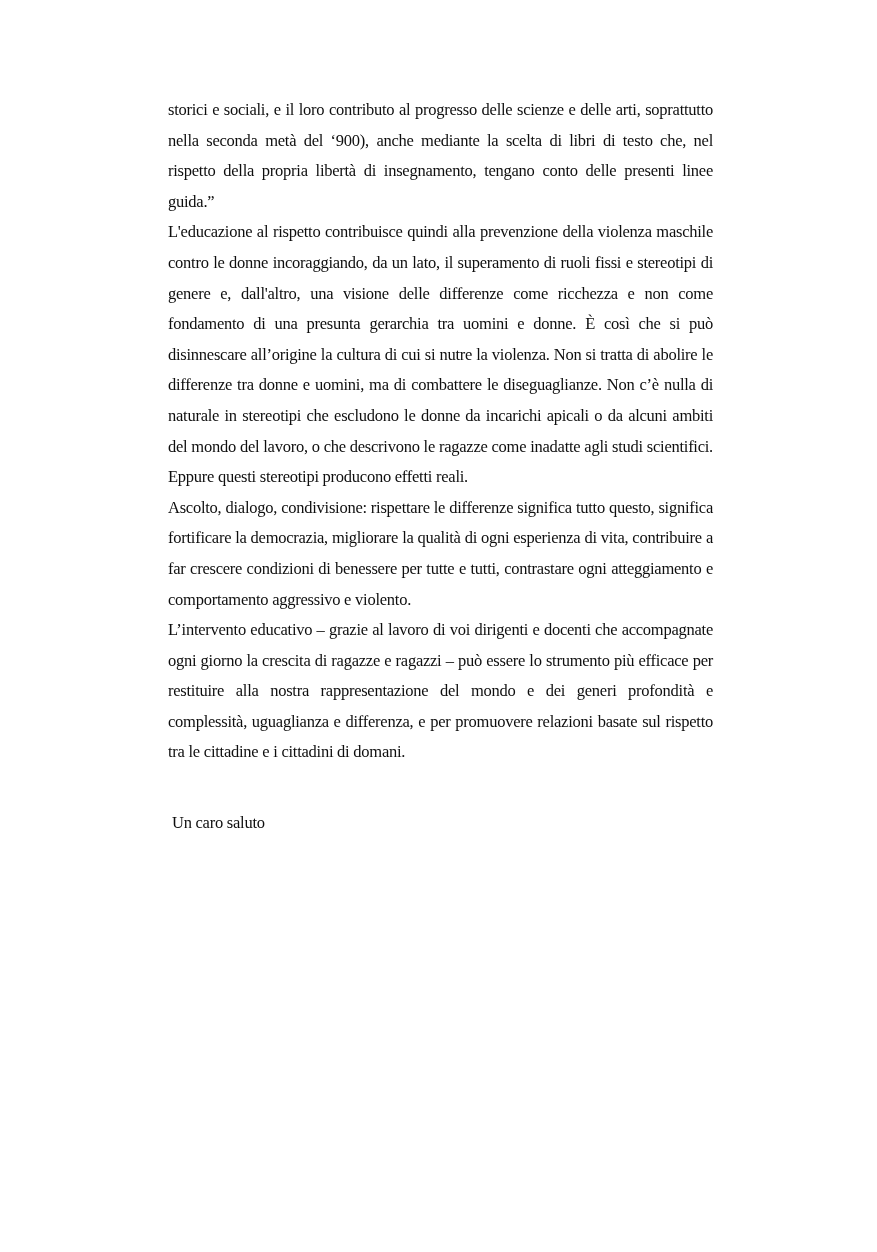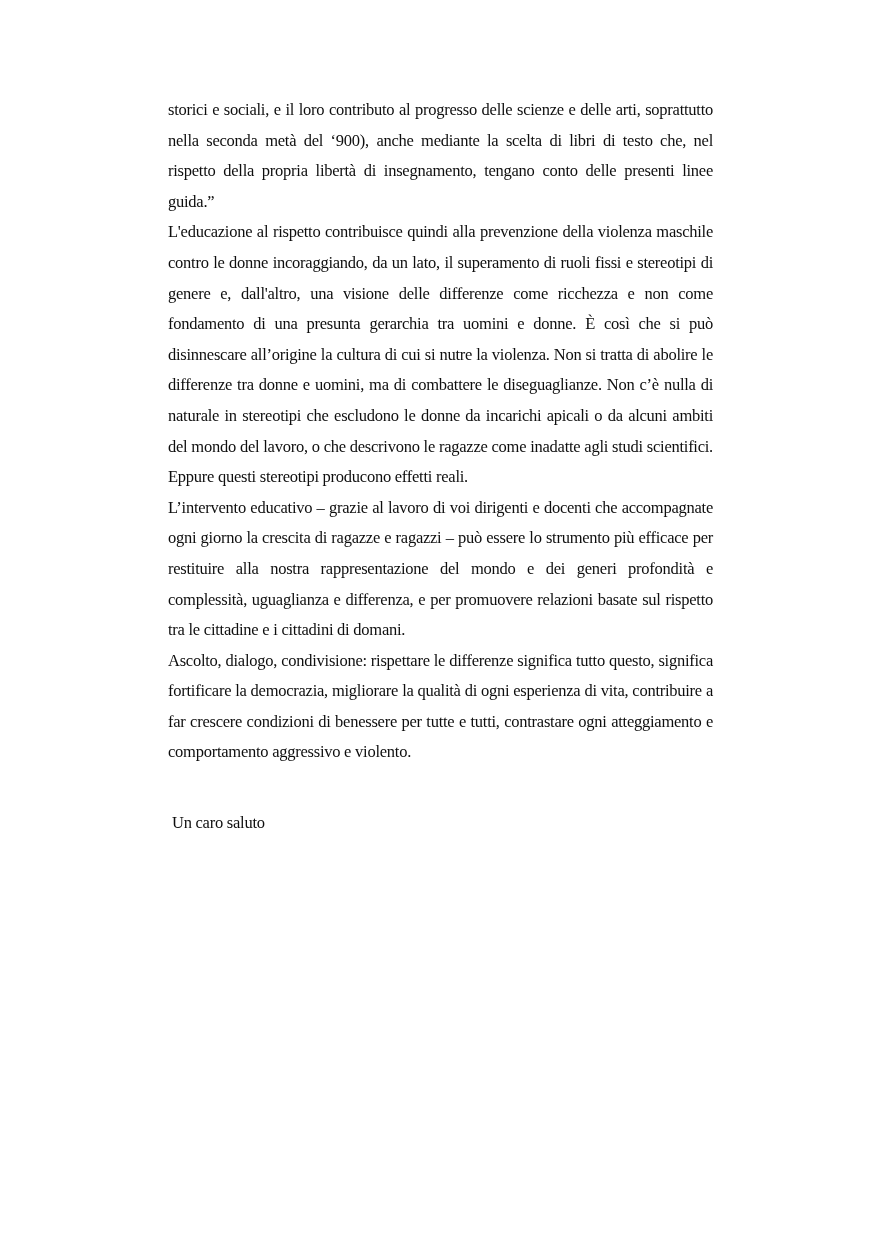--- a/index.html
+++ b/index.html
@@ -57,22 +57,22 @@
   }
 </style>
 </head>
 <body>
 
 <div class="page">
 
   <div class="letter-body">
     <p>storici e sociali, e il loro contributo al progresso delle scienze e delle arti, soprattutto nella seconda metà del ‘900), anche mediante la scelta di libri di testo che, nel rispetto della propria libertà di insegnamento, tengano conto delle presenti linee guida.”</p>
     <p>L'educazione al rispetto contribuisce quindi alla prevenzione della violenza maschile contro le donne incoraggiando, da un lato, il superamento di ruoli fissi e stereotipi di genere e, dall'altro, una visione delle differenze come ricchezza e non come fondamento di una presunta gerarchia tra uomini e donne. È così che si può disinnescare all’origine la cultura di cui si nutre la violenza. Non si tratta di abolire le differenze tra donne e uomini, ma di combattere le diseguaglianze. Non c’è nulla di naturale in stereotipi che escludono le donne da incarichi apicali o da alcuni ambiti del mondo del lavoro, o che descrivono le ragazze come inadatte agli studi scientifici. Eppure questi stereotipi producono effetti reali.</p>
+    <p>Ascolto, dialogo, condivisione: rispettare le differenze significa tutto questo, significa fortificare la democrazia, migliorare la qualità di ogni esperienza di vita, contribuire a far crescere condizioni di benessere per tutte e tutti, contrastare ogni atteggiamento e comportamento aggressivo e violento.</p>
     <p>L’intervento educativo – grazie al lavoro di voi dirigenti e docenti che accompagnate ogni giorno la crescita di ragazze e ragazzi – può essere lo strumento più efficace per restituire alla nostra rappresentazione del mondo e dei generi profondità e complessità, uguaglianza e differenza, e per promuovere relazioni basate sul rispetto tra le cittadine e i cittadini di domani.</p>
-    <p>Ascolto, dialogo, condivisione: rispettare le differenze significa tutto questo, significa fortificare la democrazia, migliorare la qualità di ogni esperienza di vita, contribuire a far crescere condizioni di benessere per tutte e tutti, contrastare ogni atteggiamento e comportamento aggressivo e violento.</p>
     <p class="closing">Un caro saluto</p>
   </div>
 
   <div class="signature" role="img" aria-label="Valeria Fedeli">
     <svg viewBox="0 0 178 64" xmlns="http://www.w3.org/2000/svg">
 
       <path d="M5,15 C7,25 11,37 15,43 C18,34 22,19 25,11"></path>
       <path d="M36,32 C31,30 27,34 27,39 C27,44 32,45 36,41 C38,38 38,33 38,31 C38,36 38,42 41,43"></path>
       <path d="M46,43 C50,37 53,25 52,15 C50,20 47,33 47,43"></path>
       <path d="M58,35 C62,33 63,28 60,28 C56,29 55,34 56,38 C57,42 62,43 65,39"></path>

